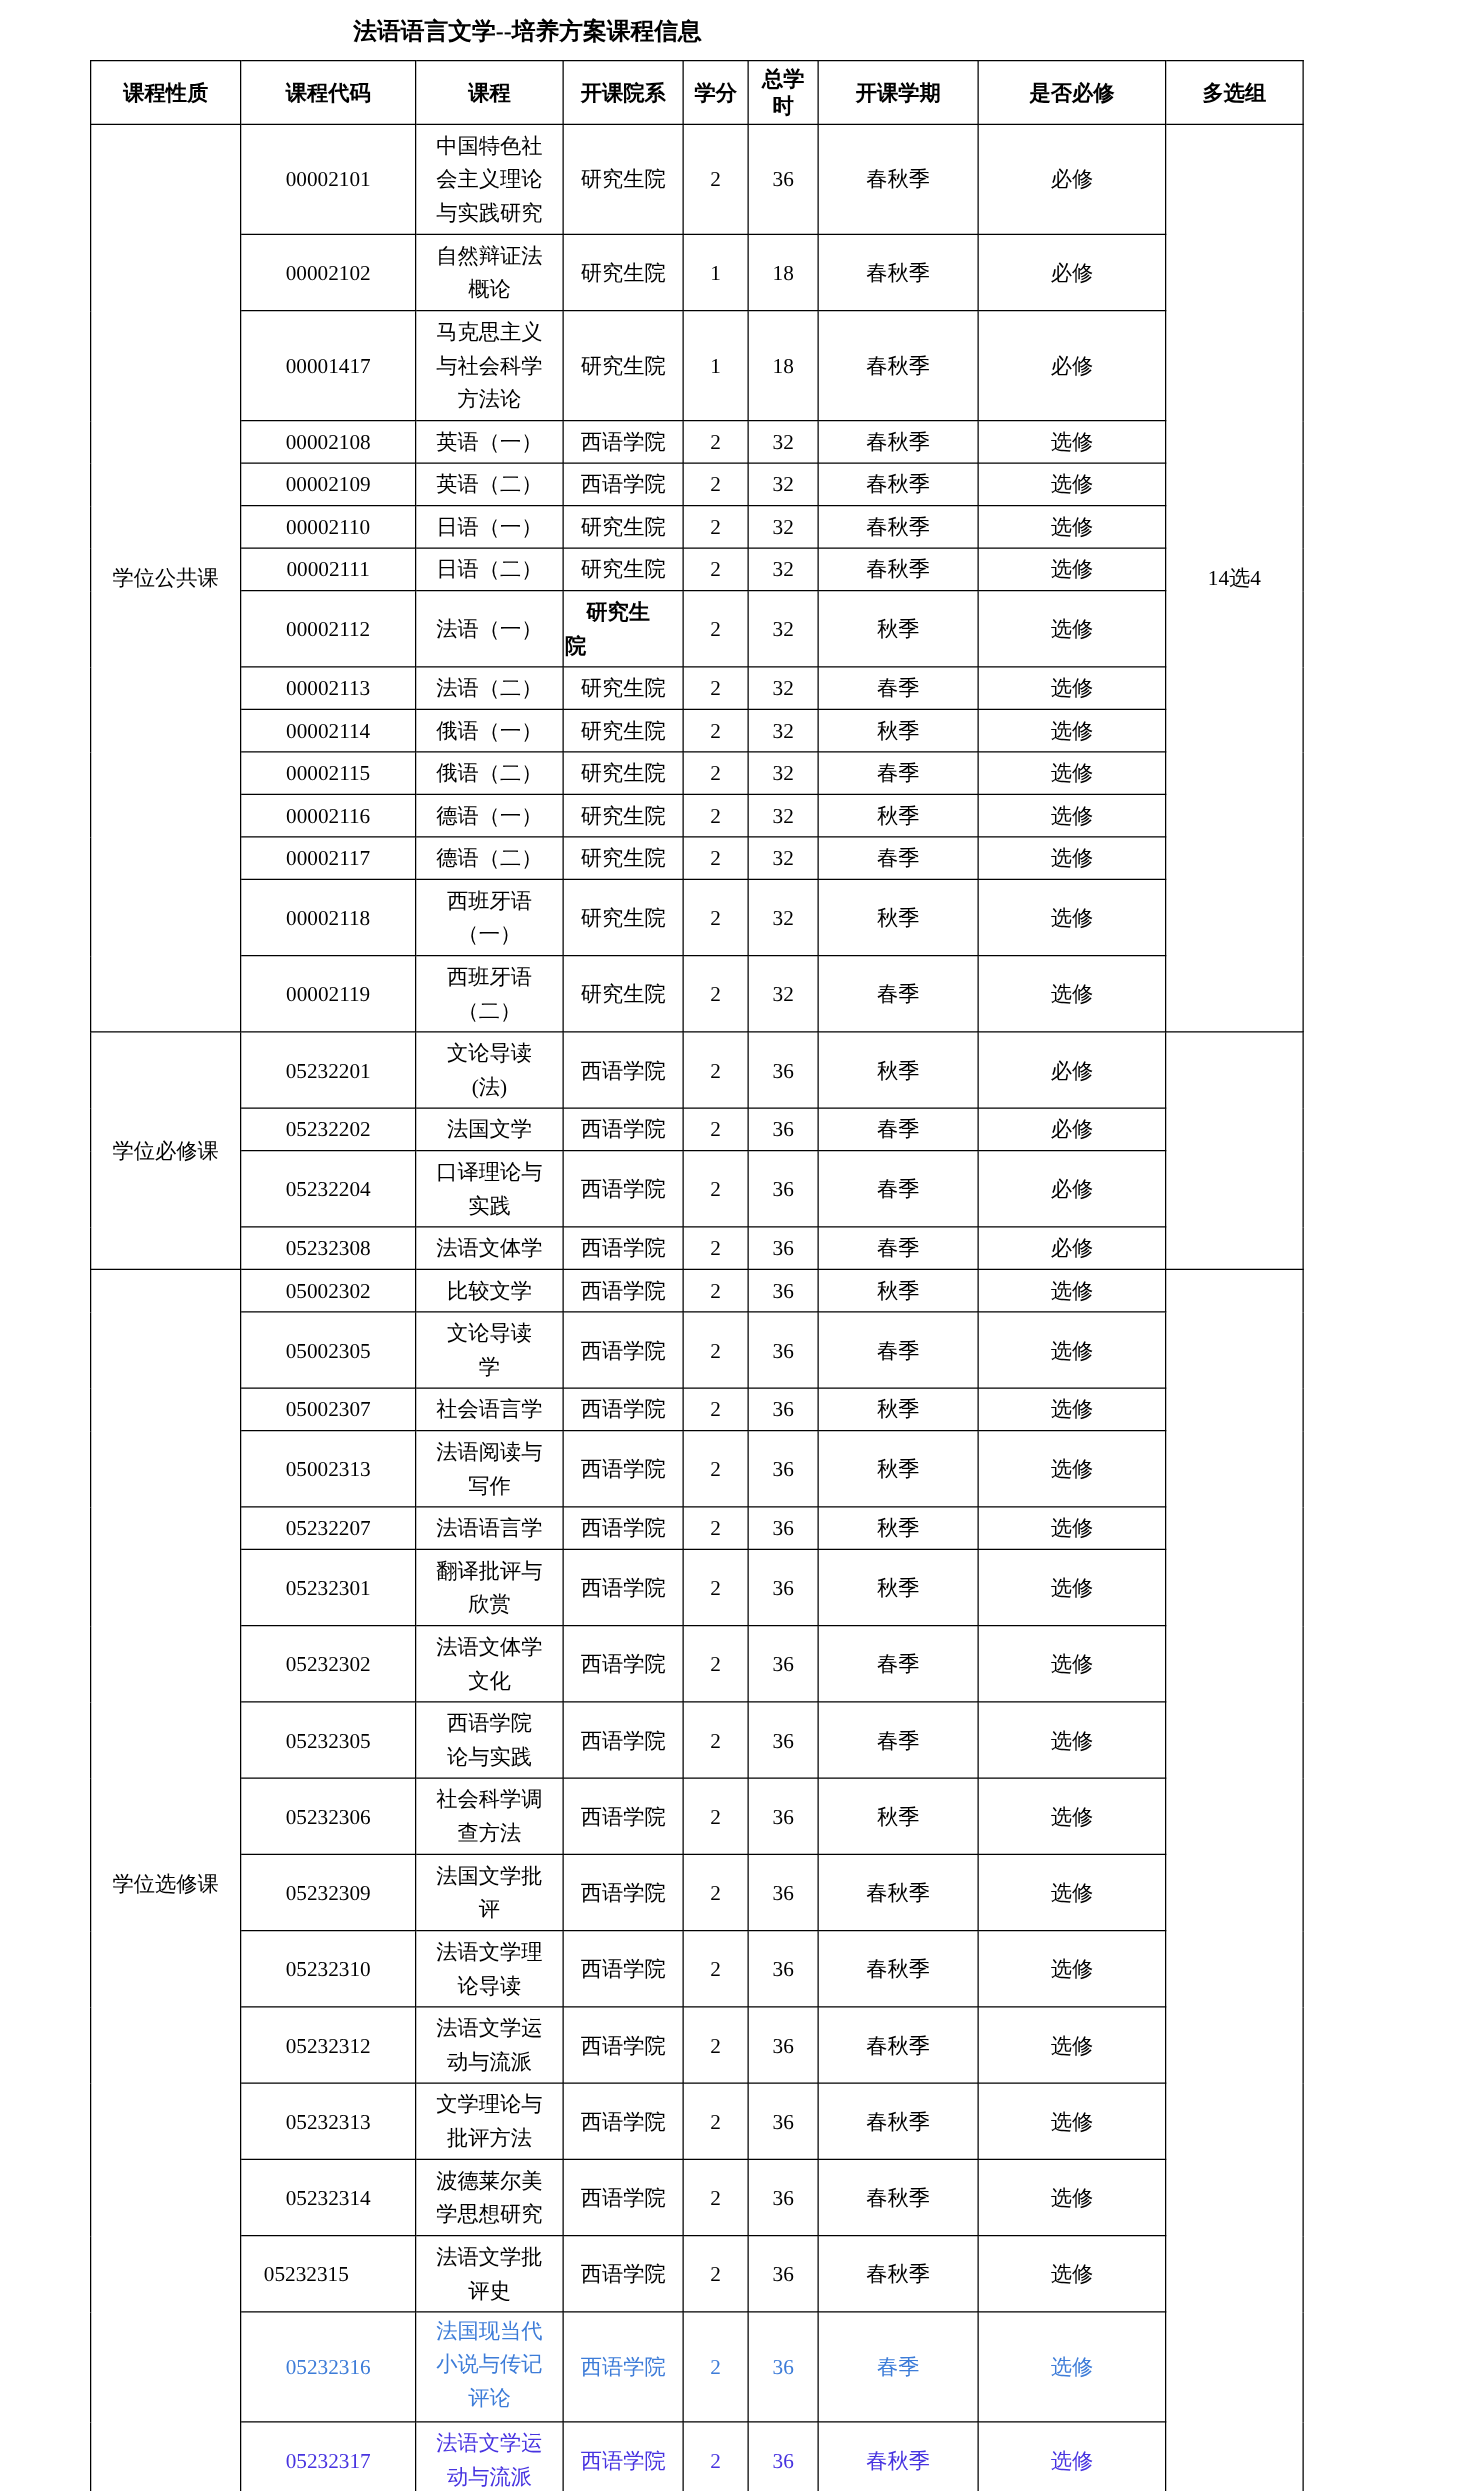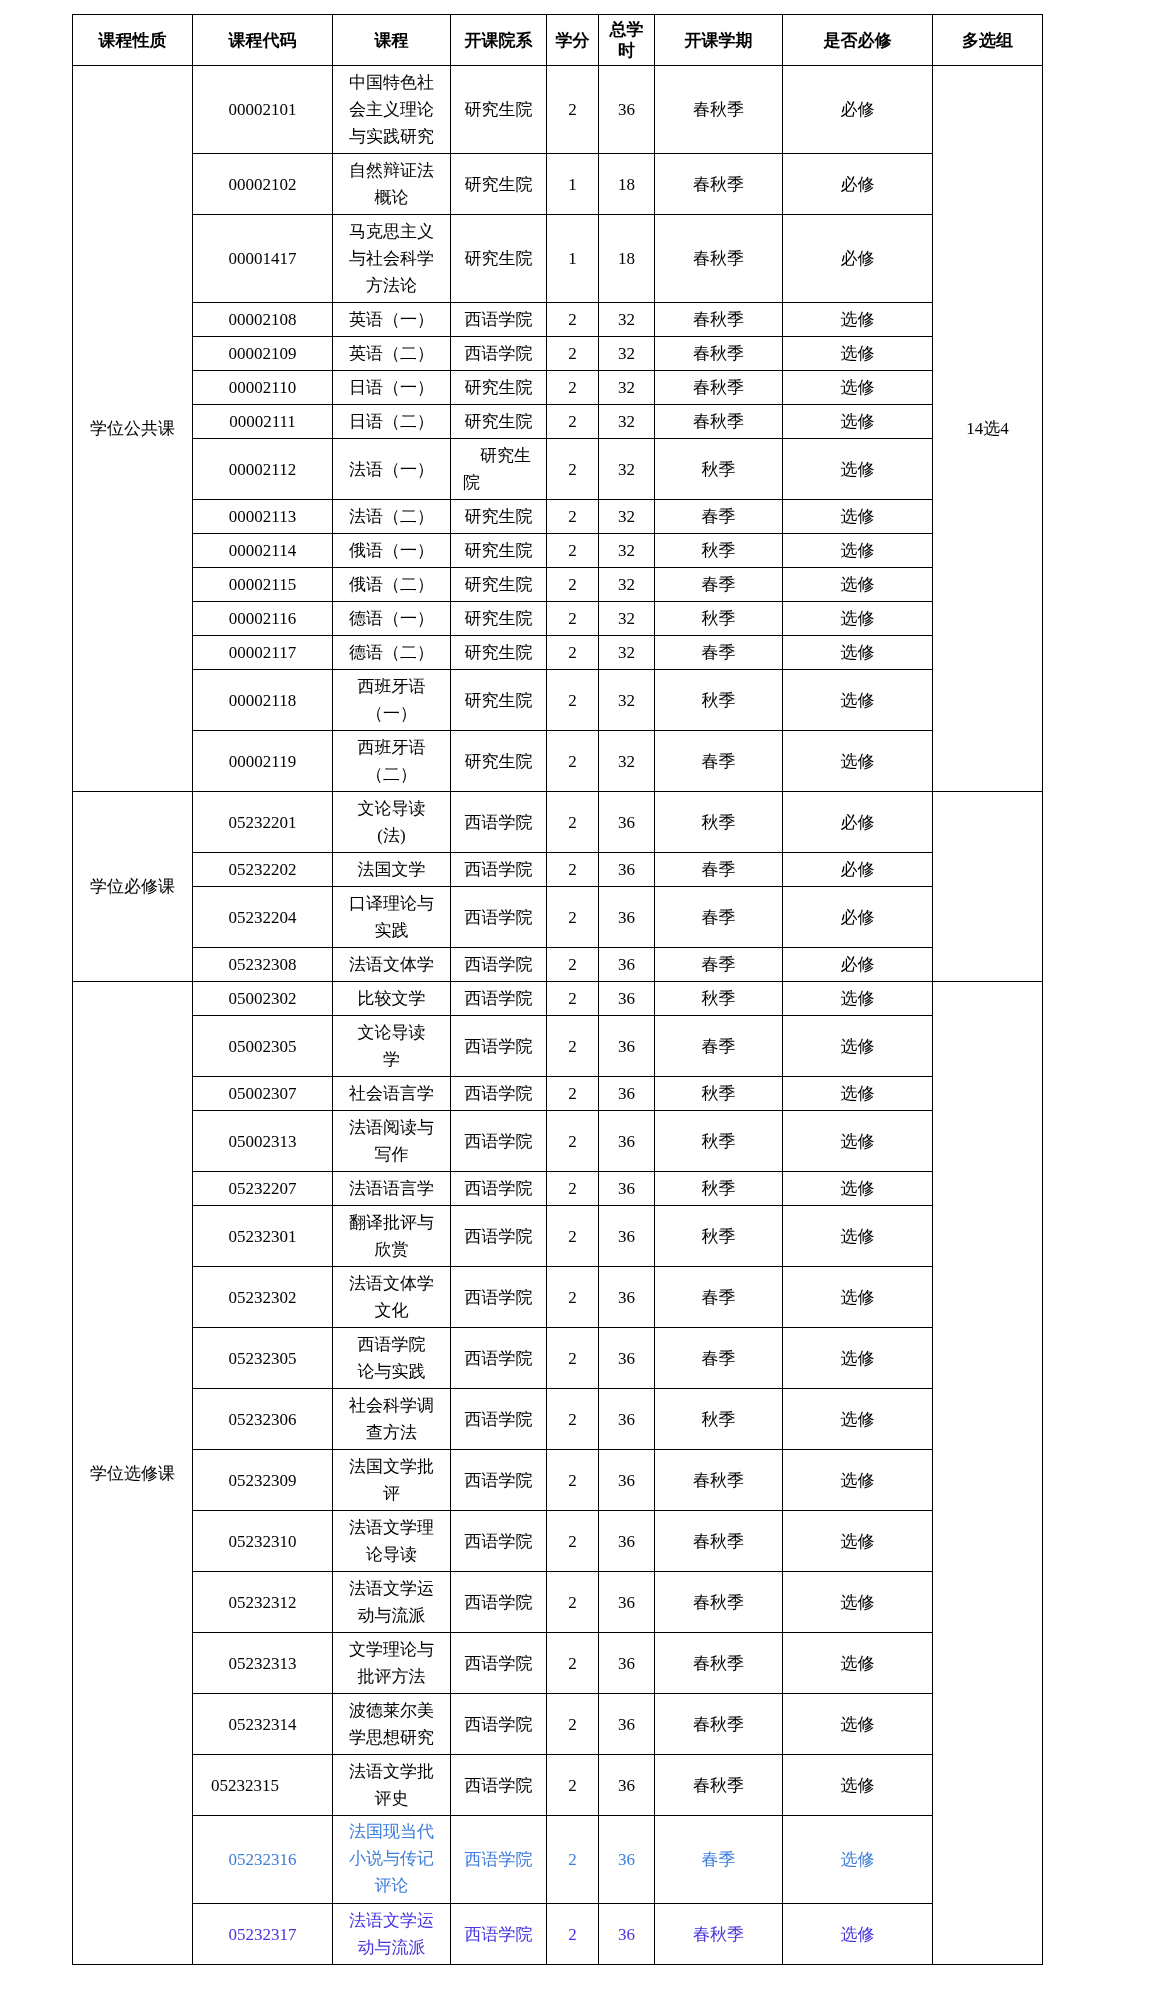--- a/index.html
+++ b/index.html
@@ -17,28 +17,29 @@
   table.course-table { border-collapse:collapse; table-layout:fixed; }
   .course-table th, .course-table td {
     border:1px solid #000;
     text-align:center; vertical-align:middle;
     font-size:17px; line-height:27px;
     padding:3px 2px;
     white-space:pre-line;
     overflow:hidden;
   }
   .course-table th { font-weight:bold; line-height:21px; padding:4px 1px; }
-  td.align-left { text-align:left; padding-left:12px; }
+  td.align-left { text-align:left; padding-left:1px;font-weight:bold; }
   td.code-left  { text-align:left; padding-left:18px; }
 </style>
 </head>
 <body>
 
 <div class="page">
 
+  <div class="title">法语语言文学--培养方案课程信息</div>
 
   <table class="course-table">
     <colgroup>
       <col style="width:120px">
         <col style="width:140px">
         <col style="width:118px">
       <col style="width:96px">
         <col style="width:52px">
         <col style="width:56px">
       <col style="width:128px">

